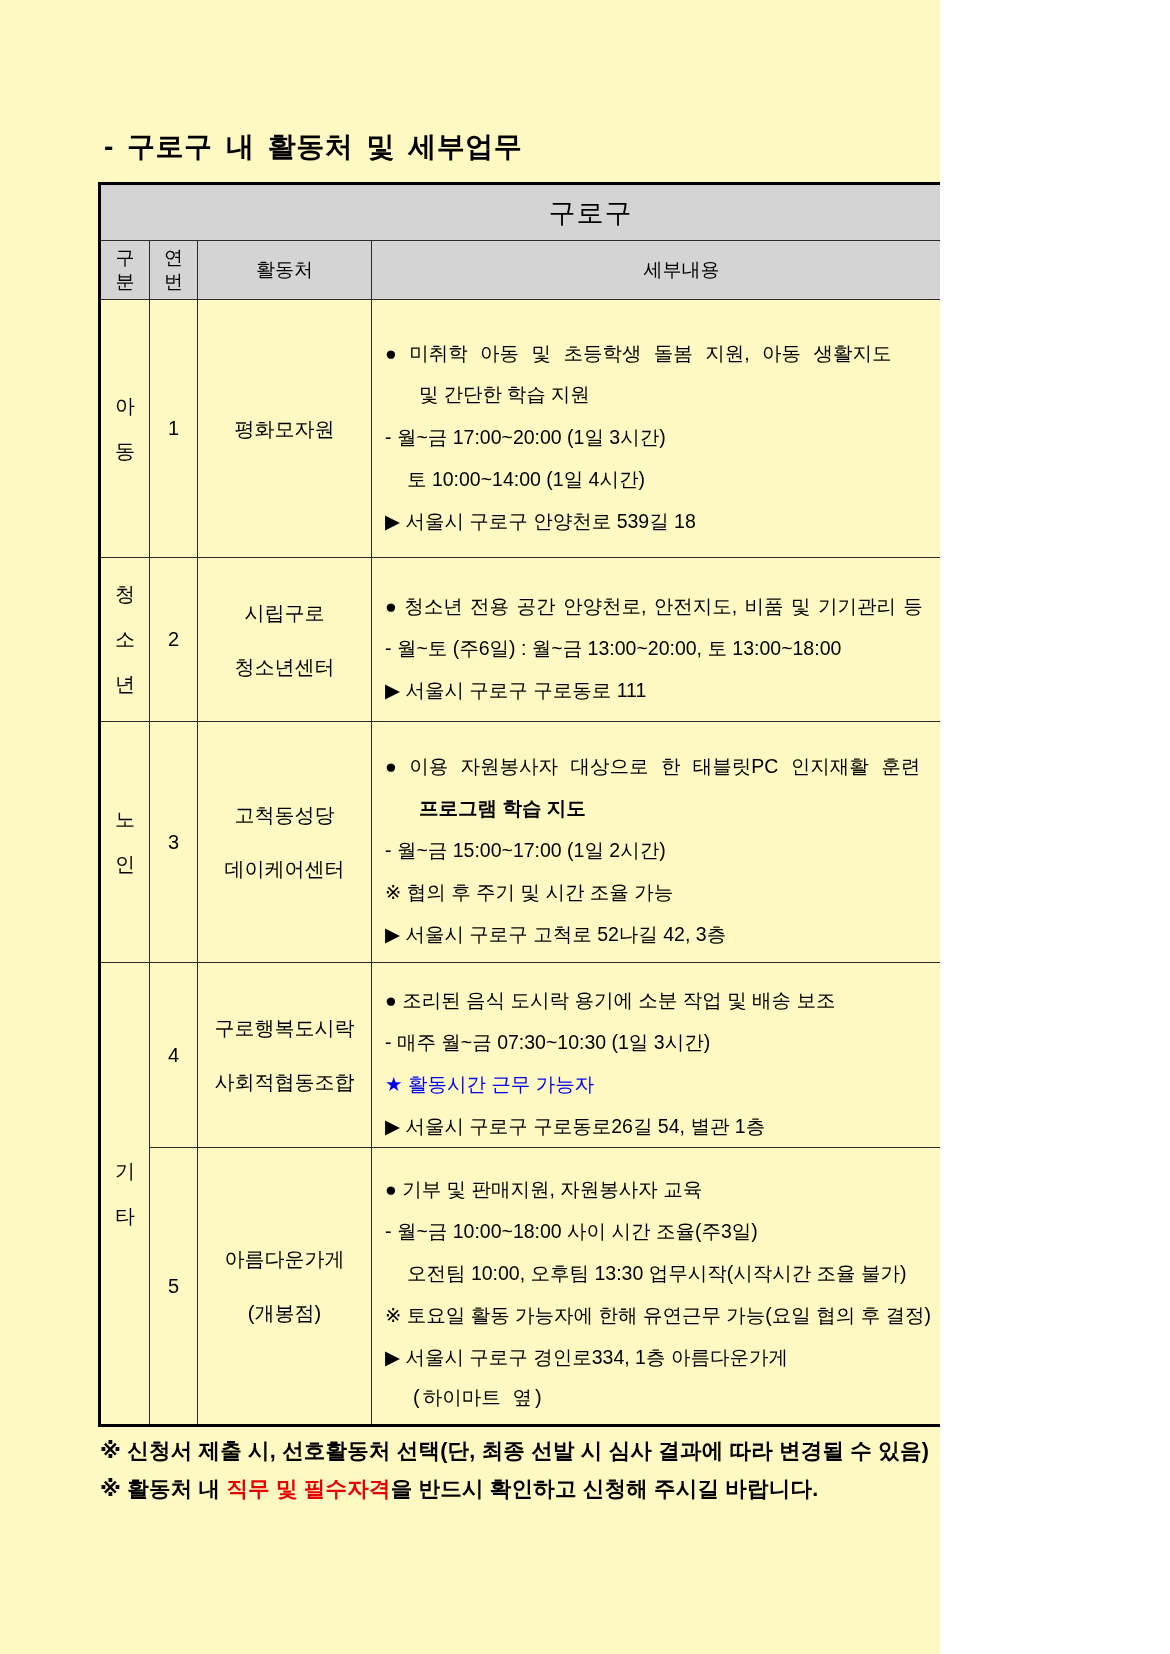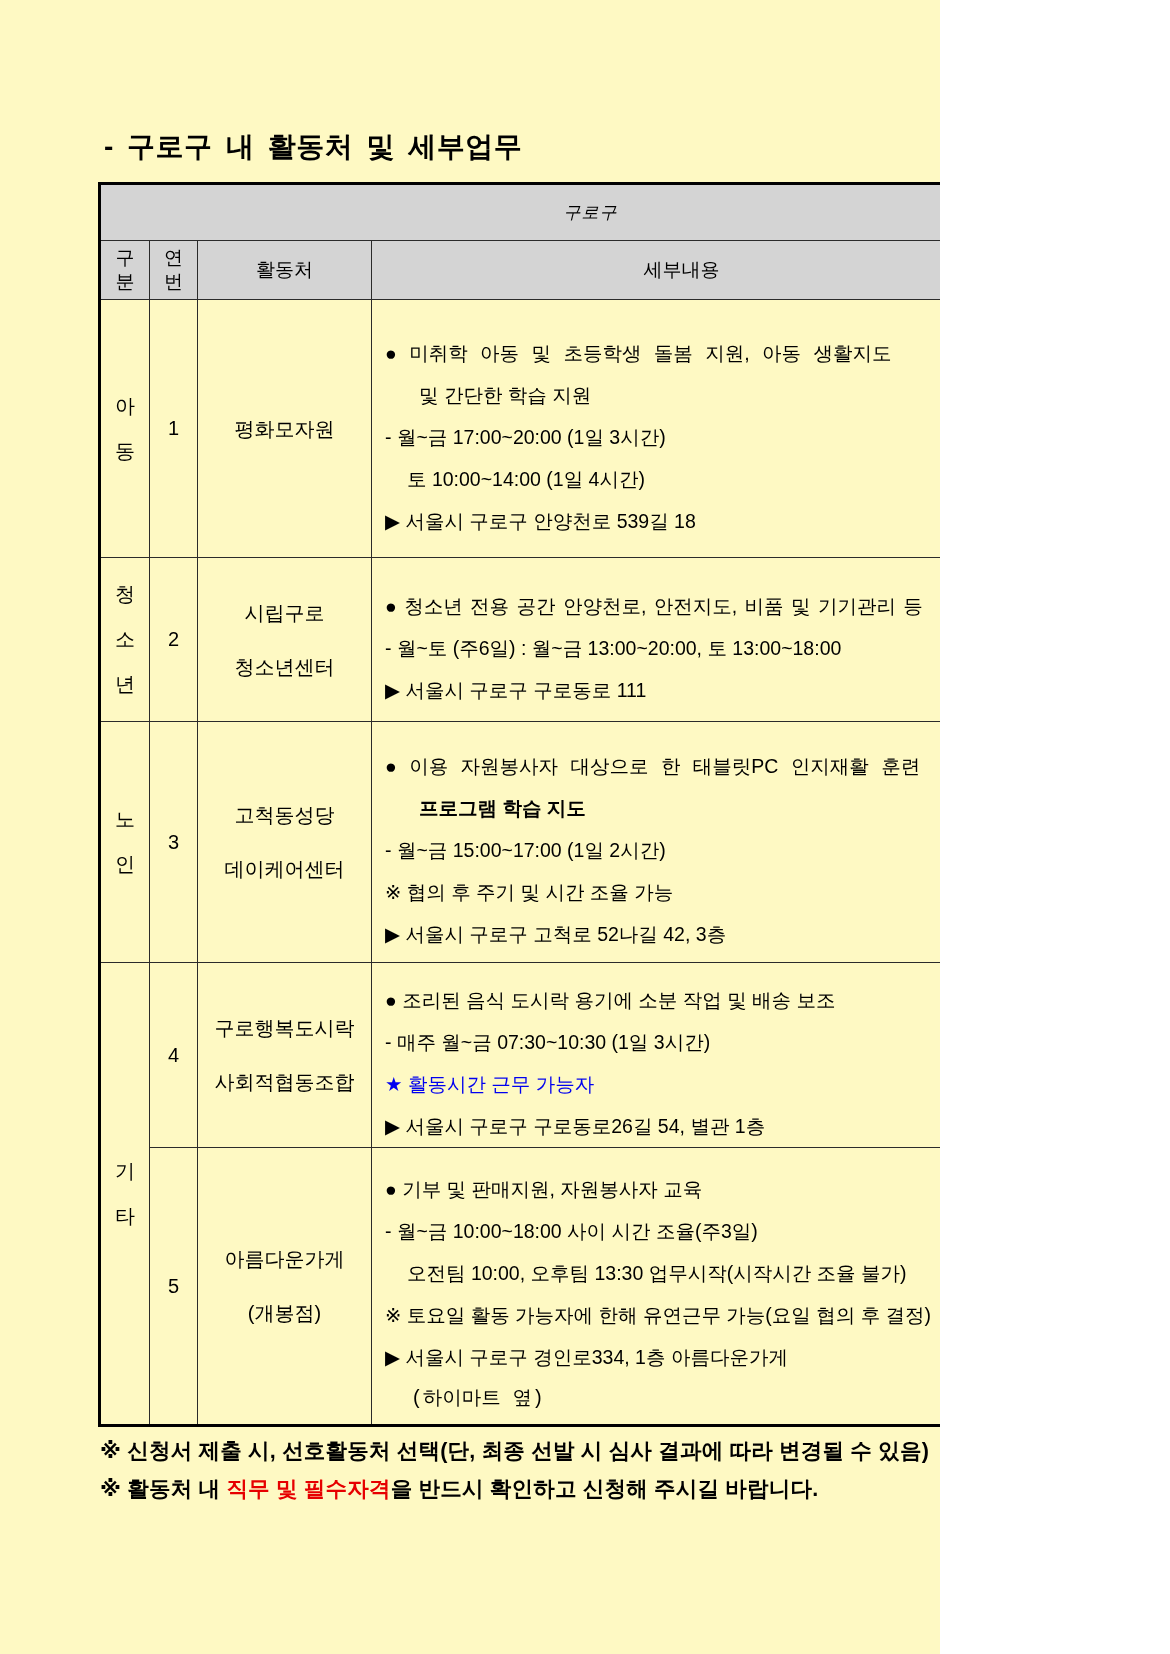--- a/index.html
+++ b/index.html
@@ -20,21 +20,21 @@
     font-size:28px;font-weight:700;letter-spacing:.5px;word-spacing:5px;
   }
   .table-wrap{position:absolute;left:98px;top:182px;width:982px;}
   table{
     border-collapse:collapse;table-layout:fixed;width:982px;
     border:3px solid #000;
   }
   th,td{border:1.6px solid var(--line);padding:0;}
   .region-row th{
     height:55px;background:var(--header-bg);
-    font-size:17px;font-weight:400;text-align:center;letter-spacing:1px;font-style:italic;
+    font-size:27px;font-weight:400;text-align:center;letter-spacing:1px;
   }
   .cols-row th{
     height:58px;background:var(--header-bg);
     font-size:19px;font-weight:400;text-align:center;
     white-space:pre-line;line-height:24px;
   }
   td.cat{
     font-size:20px;line-height:45px;white-space:pre-line;
     text-align:center;vertical-align:middle;
   }
@@ -89,21 +89,21 @@
         </tr>
       </thead>
       <tbody id="tbody">
           <tr style="height: 258px;">
             <td class="cat" rowspan="1">아
 동</td>
             <td class="num">1</td>
             <td class="place">평화모자원</td>
             <td class="details">
               <div class="detail-line" style="word-spacing: 7px;">● 미취학 아동 및 초등학생 돌봄 지원, 아동 생활지도</div>
-              <div class="detail-line" style="padding-left: 34px;">및 간단한 학습 지원</div>
+              <div class="detail-line" style="padding-left: 34px; font-family: Liberation Serif, serif;">및 간단한 학습 지원</div>
               <div class="detail-line">- 월~금 17:00~20:00 (1일 3시간)</div>
               <div class="detail-line" style="padding-left: 22px;">토 10:00~14:00 (1일 4시간)</div>
               <div class="detail-line">▶ 서울시 구로구 안양천로 539길 18</div>
             </td>
             <td class="num">2</td>
           </tr>
           <tr style="height: 164px;">
             <td class="cat" rowspan="1">청
 소
 년</td>

